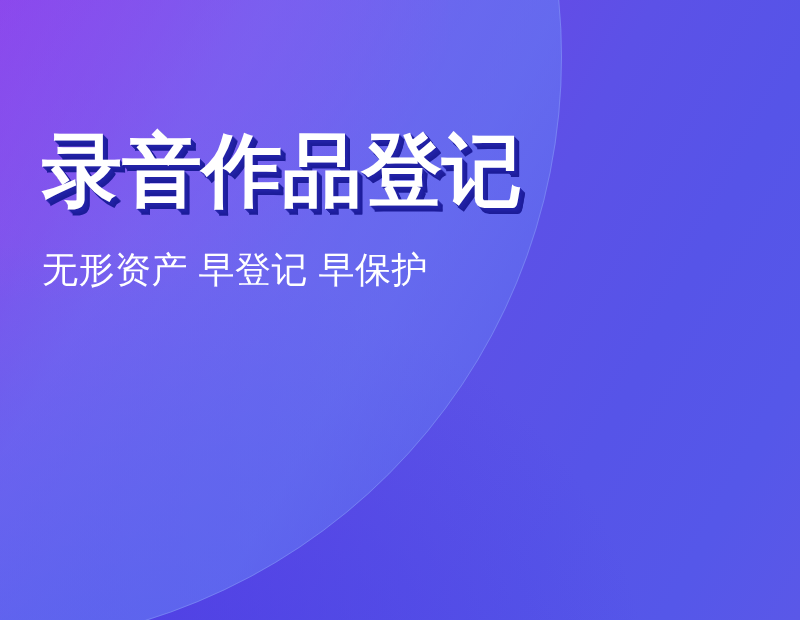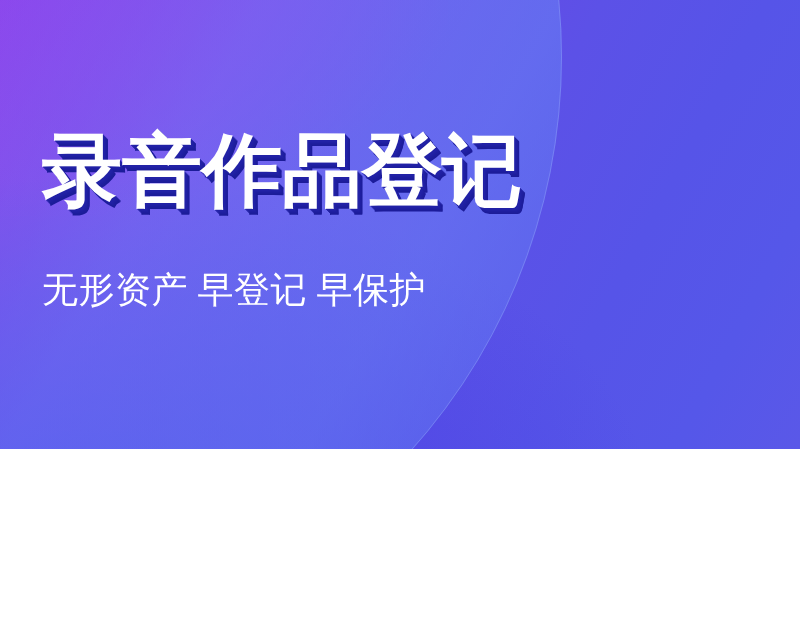--- a/index.html
+++ b/index.html
@@ -7,21 +7,21 @@
     padding: 0;
     background: #ffffff;
   }
   body {
     font-family: "Liberation Sans", "DejaVu Sans", sans-serif;
   }
 
   #banner {
     position: relative;
     width: 800px;
-    height: 449px;
+    height: 620px;
     overflow: hidden;
     
     background:
       linear-gradient(118deg,
         #9231E6 0%,
         #8434E4 14%,
         #7540E6 28%,
         #6749E6 42%,
         #5C51E7 58%,
         #5654E8 74%,
@@ -120,21 +120,21 @@
     position: absolute;
     left: 0;
     margin: 0;
     font-size: 36px;
     line-height: 44px;
     font-weight: normal;
     color: #ffffff;
     white-space: nowrap;
     letter-spacing: 0.5px;
   }
-  .subline-1 { top: 268px; font-family: Liberation Serif, serif; }
+  .subline-1 { top: 248px; }
   .subline-2 { top: 322px; }
 </style>
 </head>
 <body>
 
 <div id="banner">
 
   <div class="wash-tl"></div>
   <div class="wash-bl"></div>
 

